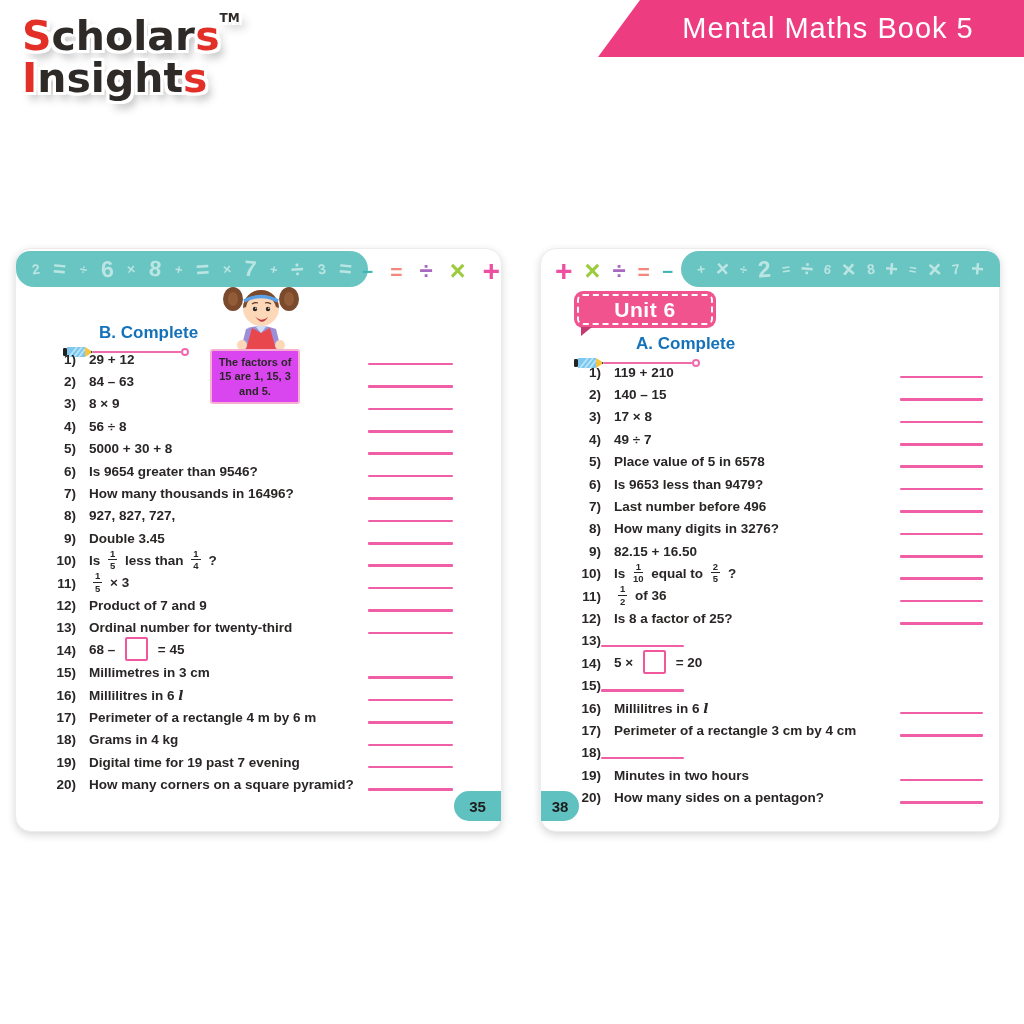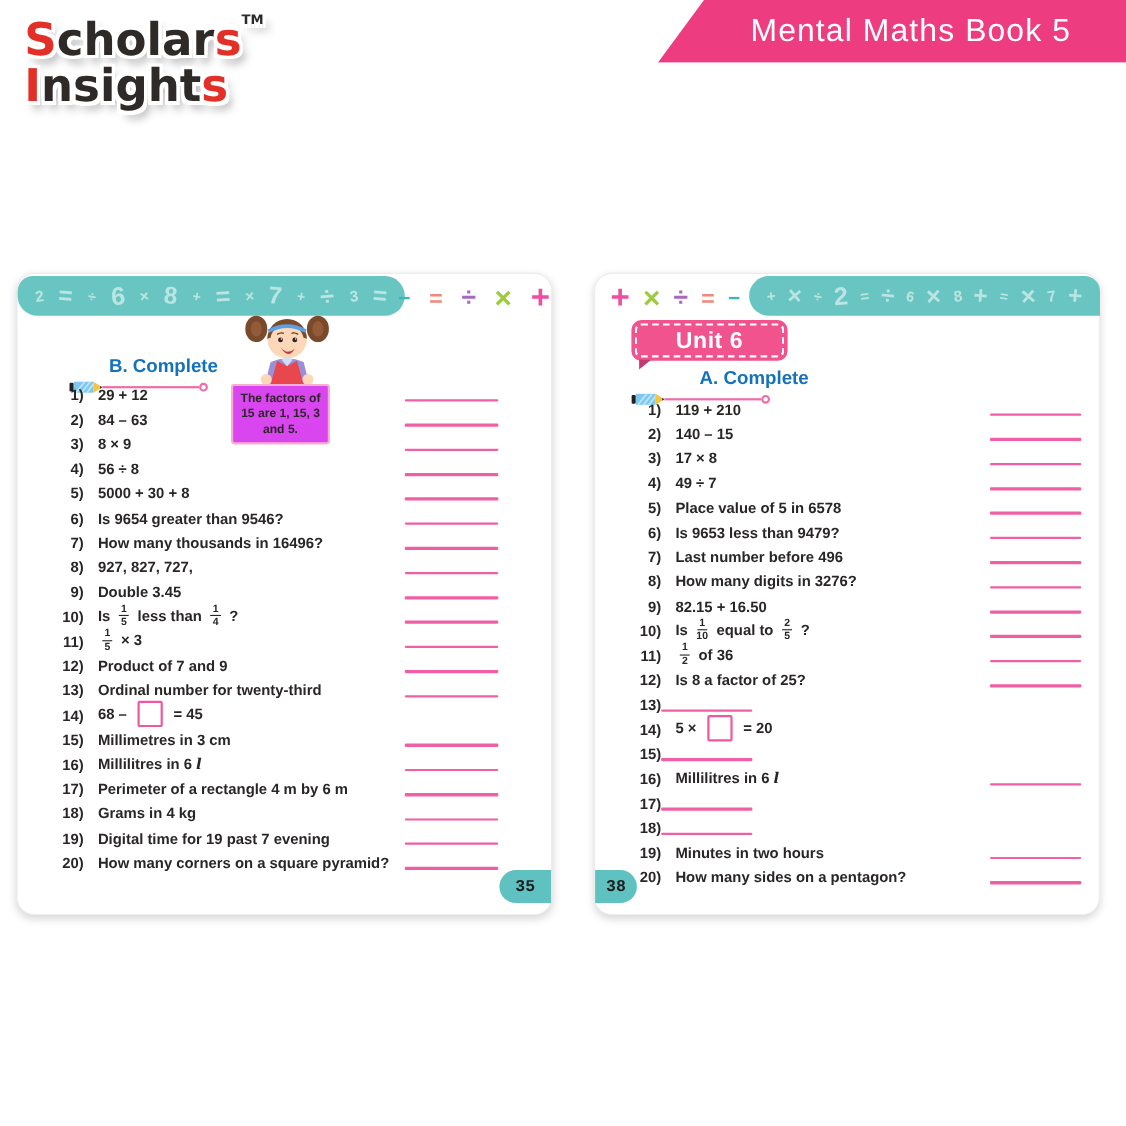--- a/index.html
+++ b/index.html
@@ -84,21 +84,21 @@
   .fill-box { display:inline-block; width:23px; height:24px; border:2px solid #f0579c; border-radius:2px; background:#fff; vertical-align:middle; margin:0 6px 2px 6px; }
   .litre { font-family:"DejaVu Serif", serif; font-style:italic; font-weight:700; }
 
   
   #girl { position:absolute; left:206px; top:32px; }
   #speech { position:absolute; left:194px; top:100px; width:90px; background:#d946ef; border:2px solid #f7aed0;
     border-radius:3px; padding:4px 2px; text-align:center; font-size:11px; font-weight:700; color:#2a2626; line-height:1.3; z-index:2; }
 
   
   .pnum { position:absolute; bottom:10px; width:47px; height:30px; background:#5fc2c0; color:#1d1d1d;
-    font-size:15px; font-weight:800; display:flex; align-items:center; justify-content:center;font-family:Liberation Mono, monospace; }
+    font-size:15px; font-weight:800; display:flex; align-items:center; justify-content:center; }
   #pnum-left  { right:0; border-radius:16px 0 0 16px; }
   #pnum-right { left:0; width:38px; border-radius:0 16px 16px 0; }
 </style>
 </head>
 <body>
 
 <div id="stage">
 
   <div id="logo">
     <div class="row"><span class="red">S</span><span class="dark">cholar</span><span class="red">s</span><span class="tm">TM</span></div>
@@ -417,20 +417,21 @@
           <span class="q-num">15)</span>
           <span class="q-line"></span>
         </div>
         <div class="q-row">
           <span class="q-num">16)</span>
           <span class="q-text">Millilitres in 6 <i class="litre">l</i></span>
           <span class="q-line"></span>
         </div>
         <div class="q-row">
           <span class="q-num">17)</span>
+          <span class="q-text">Perimeter of a rectangle 3 cm by 4 cm</span>
           <span class="q-line"></span>
         </div>
         <div class="q-row">
           <span class="q-num">18)</span>
           <span class="q-line"></span>
         </div>
         <div class="q-row">
           <span class="q-num">19)</span>
           <span class="q-text">Minutes in two hours</span>
           <span class="q-line"></span>

